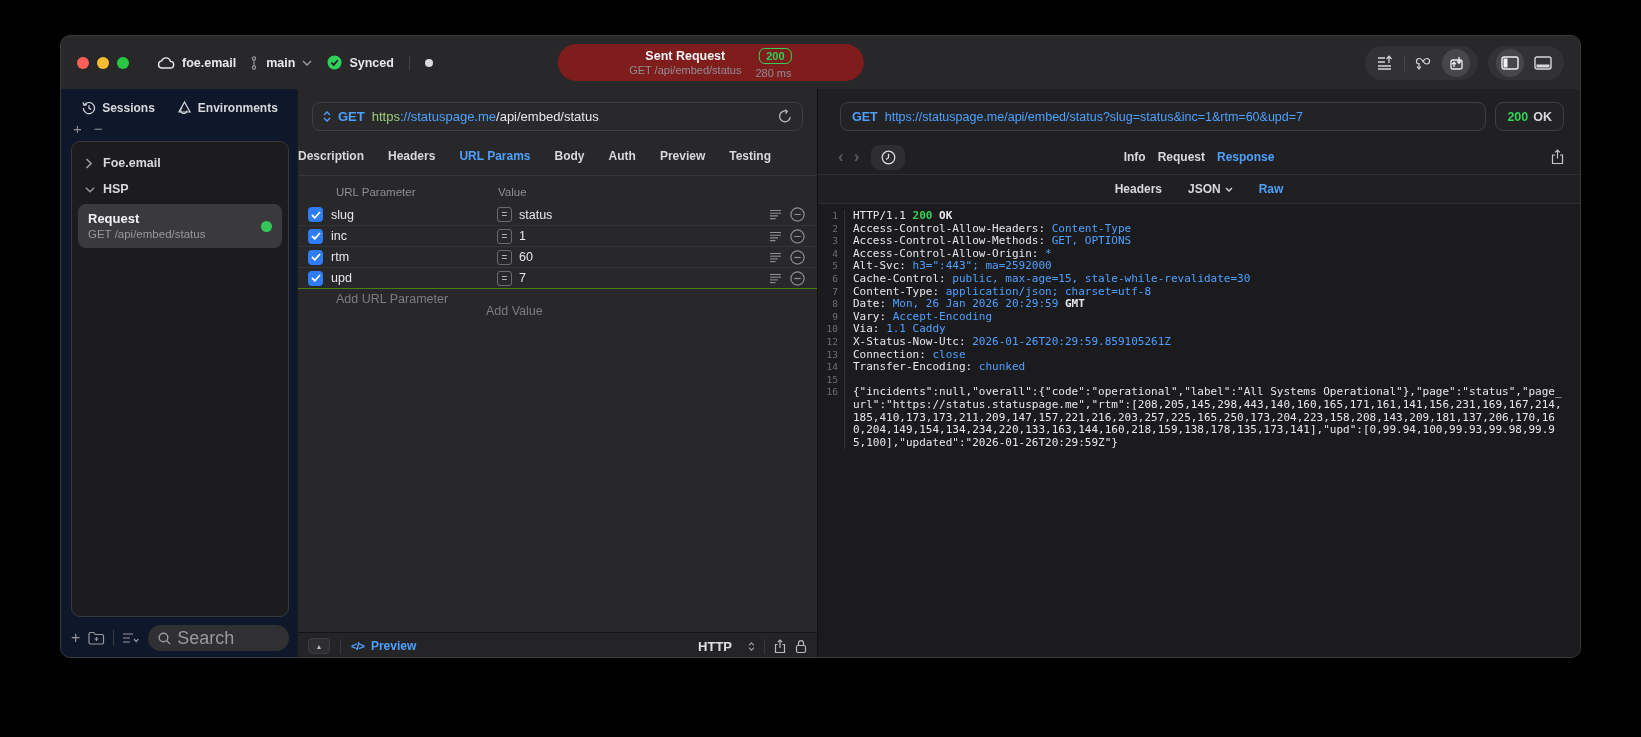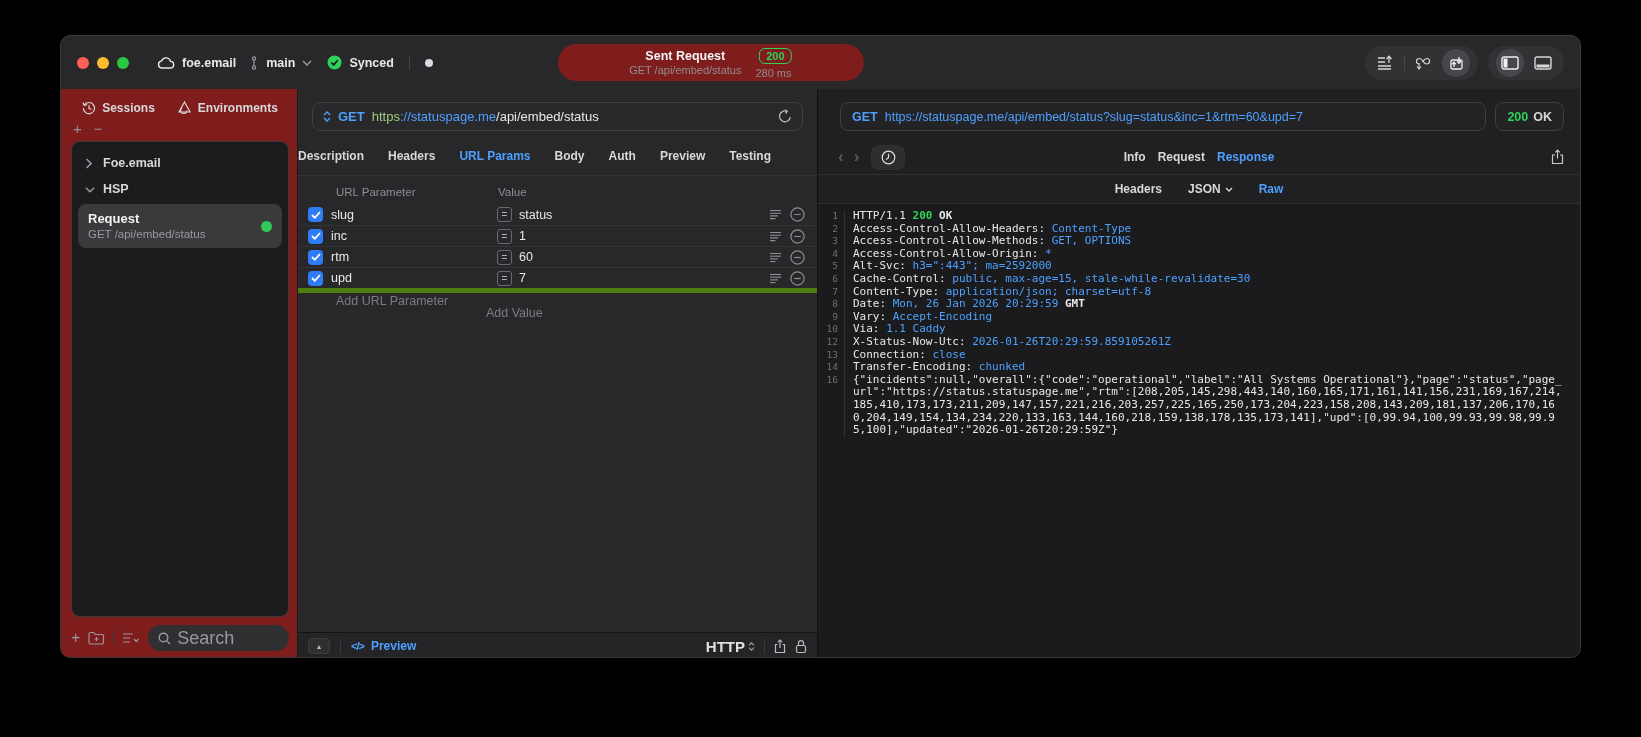--- a/index.html
+++ b/index.html
@@ -23,21 +23,21 @@
   .title-ms { color:#8e8e93; font-size:11px; line-height:14px; margin-top:2px; }
   .toolbar { margin-left:auto; display:flex; gap:10px; }
   .tb-group { background:#323235; border-radius:17px; height:34px; display:flex; align-items:center; padding:0 5px; }
   .tb-btn { width:32px; height:28px; display:flex; align-items:center; justify-content:center; border-radius:50%; }
   .tb-btn.hl { background:#47474b; width:28px; height:28px; margin:0 3px; }
   .tb-div { width:1px; height:16px; background:#47474a; margin:0 2px; }
   svg.ic { display:block; }
 
   
   .main { display:flex; height:570px; }
-  .sidebar { width:236px; background:#7f1d1d; display:flex; flex-direction:column; padding:4px 8px 8px 10px; }
+  .sidebar { width:236px; background:#0f172a; display:flex; flex-direction:column; padding:4px 8px 8px 10px; }
   .middle { width:520px; background:#28282a; border-left:1px solid #1a1a1c; display:flex; flex-direction:column; position:relative; }
   .rightp { flex:1; background:#202022; border-left:1px solid #111113; display:flex; flex-direction:column; }
 
   
   .sb-tabs { display:flex; justify-content:center; gap:22px; padding:8px 0 6px; }
   .sb-tab { display:flex; align-items:center; gap:6px; color:#d8d8da; font-size:12px; font-weight:600; }
   .sb-addrow { display:flex; gap:12px; padding:2px 2px 6px; color:#8e8e93; font-size:15px; }
   .sb-addrow span { cursor:default; line-height:12px; }
   .sb-panel { flex:1; background:#1c1c1e; border:1px solid #39393c; border-radius:9px; padding:8px 5px; overflow:hidden; }
   .tree-item { display:flex; align-items:center; gap:8px; color:#d8d8da; font-size:12.5px; font-weight:600; padding:6px 8px; }
@@ -67,30 +67,30 @@
   .ph-name { padding-left:38px; width:200px; }
   .ph-value { padding-left:0; }
   .prow { display:flex; align-items:center; height:21px; border-top:1px solid #343437; padding:0 12px 0 6px; }
   .prow:first-child { border-top:none; }
   .pcheck { width:15px; height:15px; border-radius:4px; background:#2e7cf7; display:flex; align-items:center; justify-content:center; margin:0 8px 0 4px; }
   .pname { width:166px; color:#e8e8ea; font-size:12.5px; }
   .peq { width:15px; height:15px; border:1px solid #6a6a6e; border-radius:3px; color:#b0b0b5; font-size:10px; display:flex; align-items:center; justify-content:center; margin-right:7px; }
   .pval { flex:1; color:#e8e8ea; font-size:12.5px; }
   .pmenu { color:#8e8e93; display:flex; align-items:center; margin-right:8px; }
   .pdel { color:#8e8e93; display:flex; align-items:center; }
-  .padd { display:flex; border-top:5px solid #4d7c0f; height:21px; align-items:center; color:#7c7c81; font-size:12.5px; }
+  .padd { display:flex; border-top:1px solid #4d7c0f; height:21px; align-items:center; color:#7c7c81; font-size:12.5px; }
   .padd .a1 { padding-left:38px; width:166px; }
   .padd .a2 { padding-left:22px;margin-top:24px; }
   .mid-footer { height:27px; border-top:1px solid #141416; background:#242426; display:flex; align-items:center; padding:0 10px; gap:10px; }
   .ft-btn { width:22px; height:16px; background:#2f2f32; border:1px solid #3c3c3f; border-radius:4px; color:#b9b9be; font-size:7px; display:flex; align-items:center; justify-content:center; }
   .ft-vdiv { width:1px; height:15px; background:#38383b; }
   .preview { display:flex; align-items:center; gap:7px; color:#4da0ff; font-size:12px; font-weight:600; }
   .code-glyph { font-size:11px; font-weight:700; letter-spacing:-1px; }
   .ft-right { margin-left:auto; display:flex; align-items:center; gap:9px; }
-  .http-sel { color:#e0e0e3; font-size:15px; font-weight:600; display:flex; align-items:center; gap:3px; }
+  .http-sel { color:#e0e0e3; font-size:13px; font-weight:600; display:flex; align-items:center; gap:16px; }
   .ft-ic { color:#b9b9be; display:flex; }
 
   
   .resp-urlrow { display:flex; align-items:center; gap:9px; padding:13px 16px 9px 22px; }
   .resp-url { flex:1; height:29px; border:1px solid #3f3f42; border-radius:8px; background:#232325; display:flex; align-items:center; gap:7px; padding:0 11px; font-size:12.5px; color:#4da0ff; white-space:nowrap; overflow:hidden; }
   .resp-url .m { font-weight:700; }
   .resp-status { height:29px; border:1px solid #3f3f42; border-radius:8px; background:#232325; display:flex; align-items:center; padding:0 11px; font-size:12.5px; font-weight:700; gap:5px; }
   .resp-status .code { color:#30d158; } .resp-status .ok { color:#d8d8da; font-weight:600; }
   .resp-nav { position:relative; display:flex; align-items:center; height:34px; padding:0 16px 0 20px; }
   .nav-arrows { color:#5a5a5e; font-size:17px; display:flex; gap:10px; font-weight:600; }
@@ -585,20 +585,24 @@
           </div>
           <div class="rline">
             <span class="ln">13</span>
             <div class="code"><span>Connection: </span><span class="seg-blue">close</span></div>
           </div>
           <div class="rline">
             <span class="ln">14</span>
             <div class="code"><span>Transfer-Encoding: </span><span class="seg-blue">chunked</span></div>
           </div>
           <div class="rline">
+            <span class="ln">15</span>
+            <div class="code"></div>
+          </div>
+          <div class="rline">
             <span class="ln">16</span>
             <div class="code"><span>{"incidents":null,"overall":{"code":"operational","label":"All Systems Operational"},"page":"status","page_url":"https://status.statuspage.me","rtm":[208,205,145,298,443,140,160,165,171,161,141,156,231,169,167,214,185,410,173,173,211,209,147,157,221,216,203,257,225,165,250,173,204,223,158,208,143,209,181,137,206,170,160,204,149,154,134,234,220,133,163,144,160,218,159,138,178,135,173,141],"upd":[0,99.94,100,99.93,99.98,99.95,100],"updated":"2026-01-26T20:29:59Z"}</span></div>
           </div>
         </div>
     </section>
 
   </div>
 </div>
 
 </body></html>

